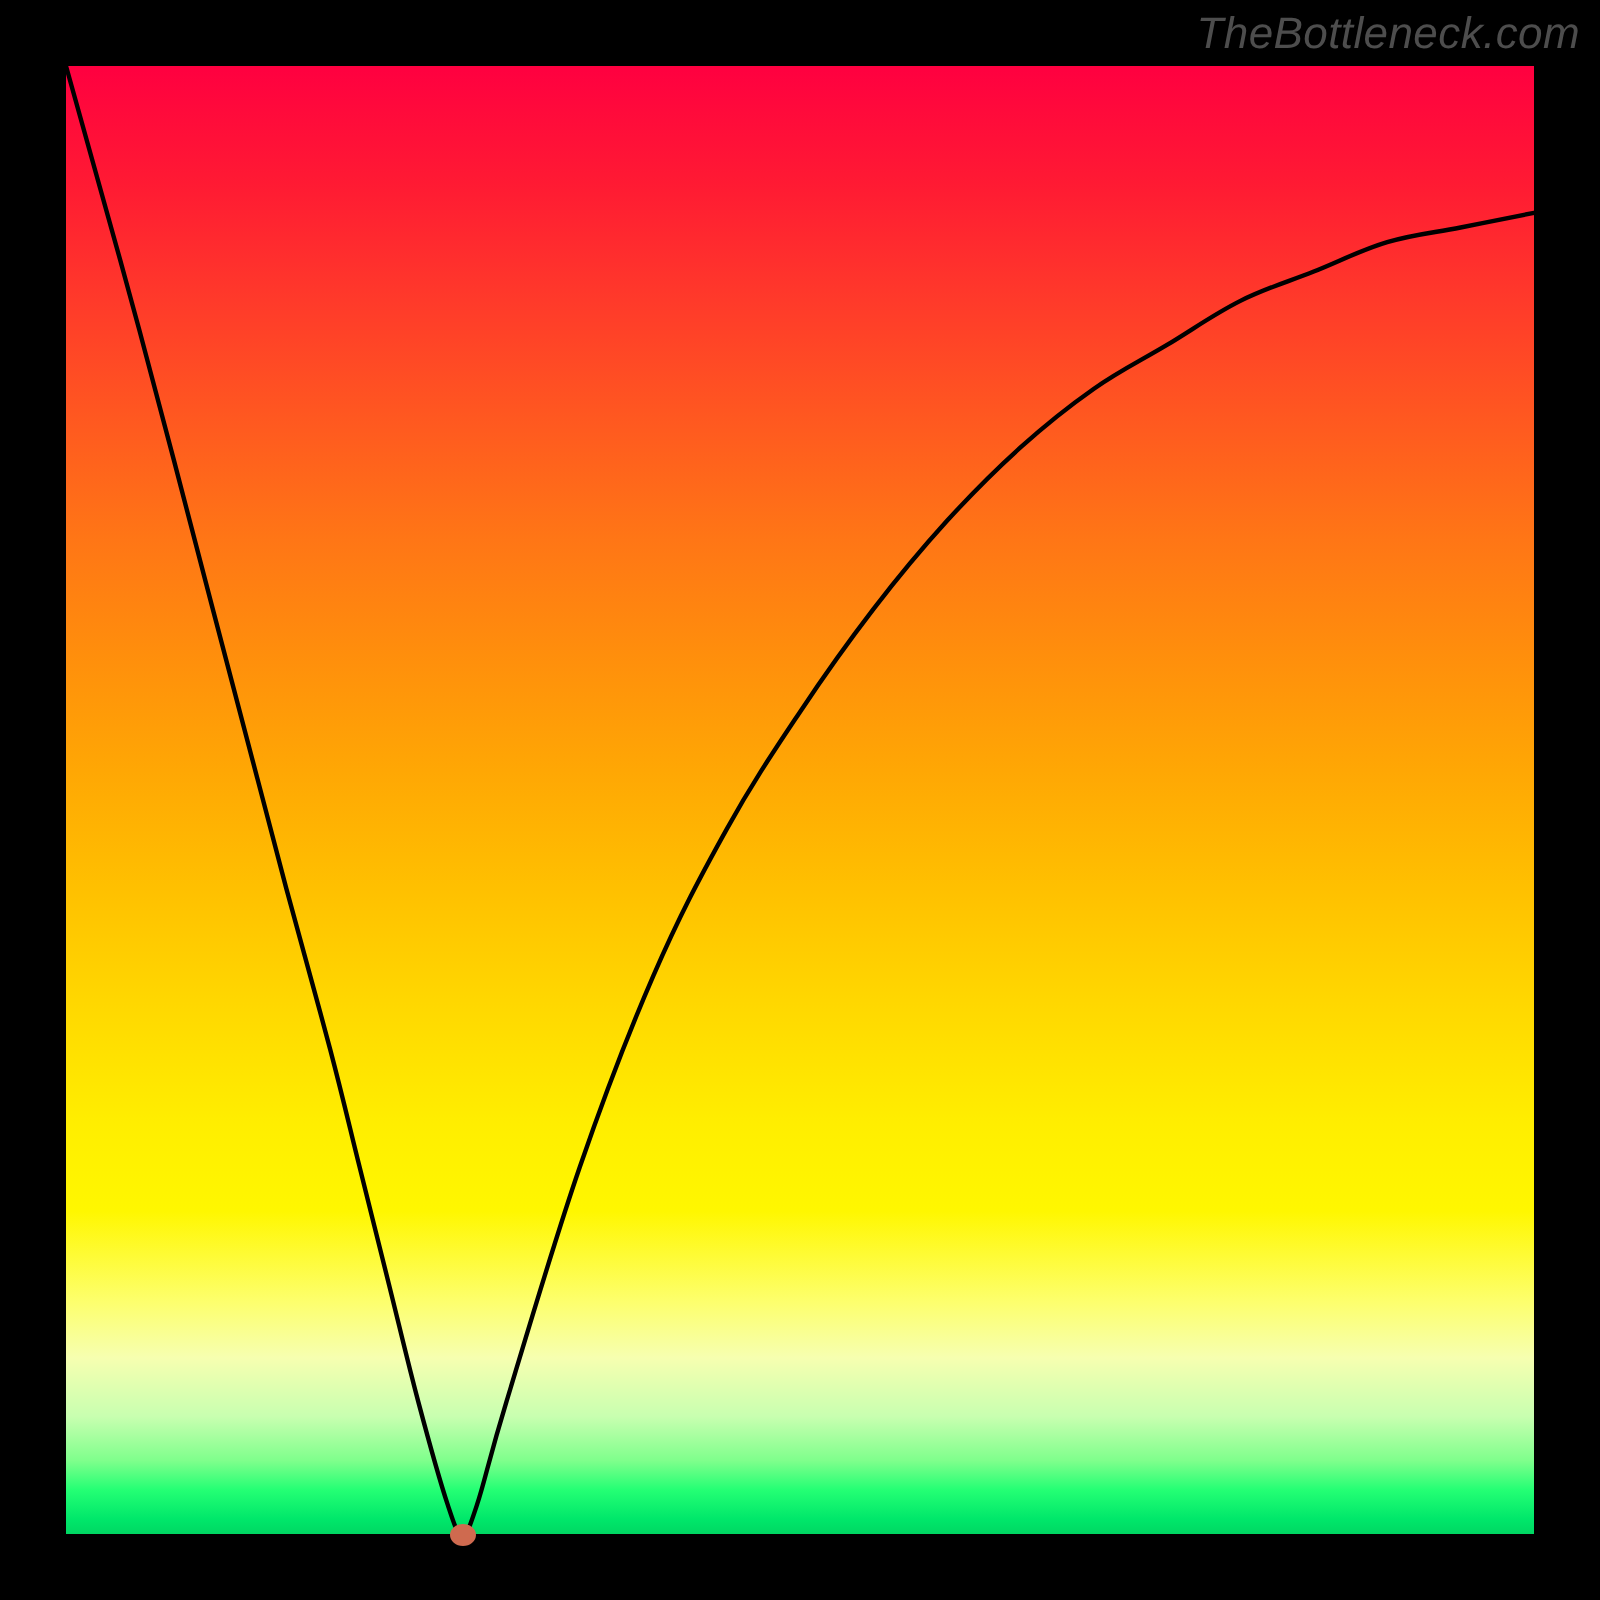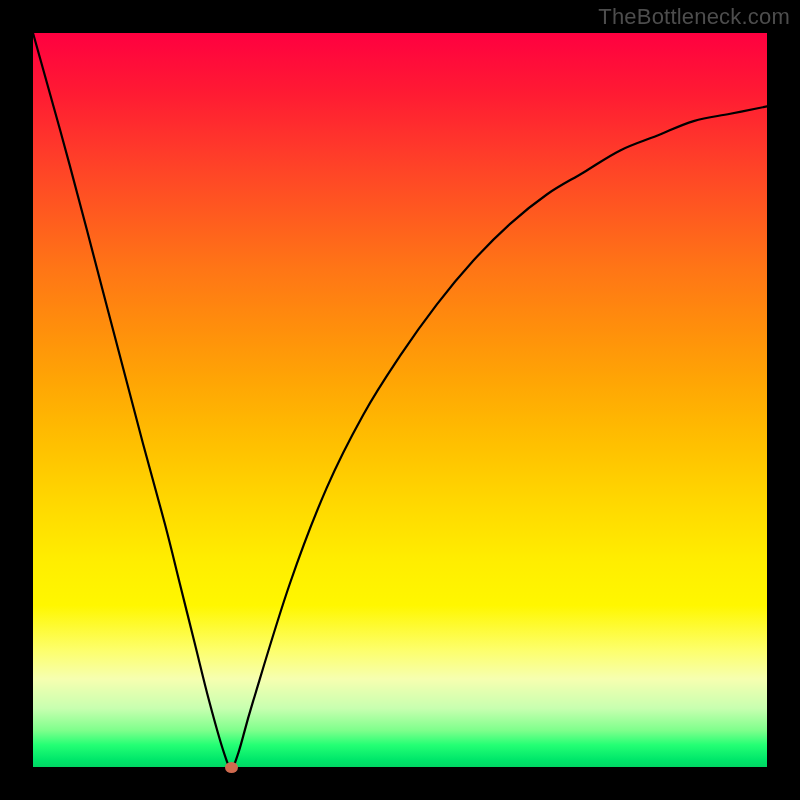--- a/index.html
+++ b/index.html
@@ -3,20 +3,21 @@
 <meta charset="utf-8">
 <style>
   * { margin: 0; padding: 0; box-sizing: border-box; }
   html, body { width: 800px; height: 800px; overflow: hidden; }
   body { position: relative; background: #000; font-family: Arial, Helvetica, sans-serif; }
 
   .frame {
     position: absolute;
     inset: 0;
     background: #000;
+    font-style: italic;
   }
 
   .plot-area {
     position: absolute;
     left: 33px;
     top: 33px;
     width: 734px;
     height: 734px;
     background: linear-gradient(to bottom,
       #ff0040 0%,

